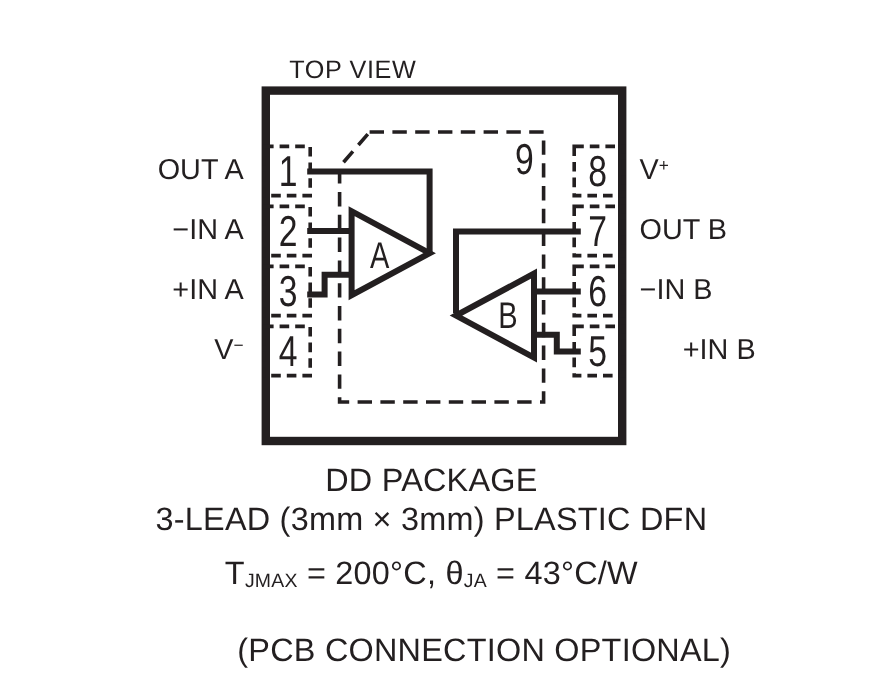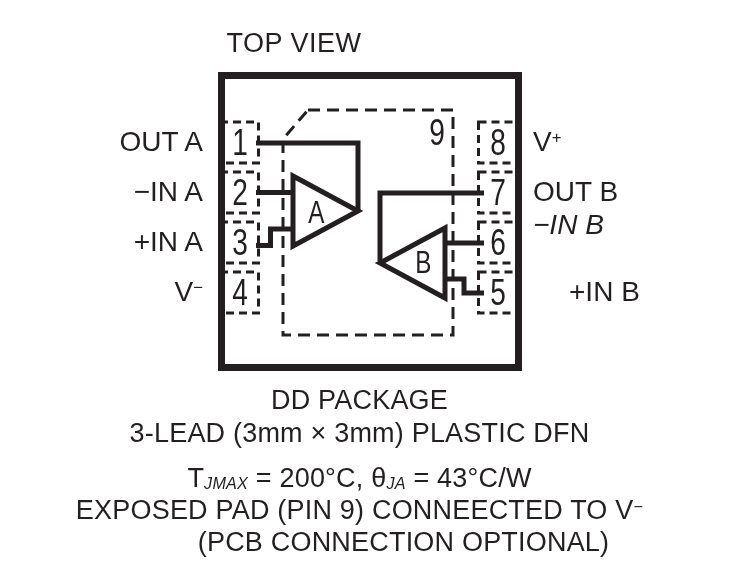--- a/index.html
+++ b/index.html
@@ -9,23 +9,23 @@
     height: 572px;
     background: #ffffff;
     color: #231f20;
     font-family: "Liberation Sans", sans-serif;
     overflow: hidden;
   }
   .abs { position: absolute; }
   svg.layer { position: absolute; left: 0; top: 0; }
 
   .title-line {
-    left: 0; top: 28px; width: 588px;
+    left: 0; top: 44px; width: 588px;
     text-align: center;
-    font-size: 27px; line-height: 30px;
+    font-size: 21px; line-height: 30px;
     letter-spacing: 0.5px;
     white-space: nowrap;
   }
 
   .pin-num-box {
     display: flex; align-items: center; justify-content: center;
     height: 41px;
   }
   .num {
     font-size: 36px;
@@ -36,36 +36,36 @@
     display: flex; align-items: center; justify-content: center;
     width: 28px; height: 28px;
   }
   .amp {
     font-size: 31px;
     transform: scaleX(0.78);
     transform-origin: center;
   }
 
   .pin-label {
-    font-size: 28px; line-height: 28px;
+    font-size: 24px; line-height: 28px;
     white-space: nowrap;
   }
   .pl-left  { right: 537px; text-align: right; }
   .pl-right { left: 533px;  text-align: left;  }
 
   .caption {
     left: 0; width: 719px;
     text-align: center;
     font-size: 27px; line-height: 30px;
     letter-spacing: 0.2px;
     white-space: nowrap;
   }
 
   sup.sc { font-size: 0.6em; vertical-align: 0.45em; line-height: 0; }
-  sub.sc { font-size: 0.6em; vertical-align: -0.12em; line-height: 0; font-style: italic; }
+  sub.sc { font-size: 0.6em; vertical-align: -0.12em; line-height: 0; }
 </style>
 </head>
 <body>
 
 <div class="canvas">
 
   <svg class="layer" width="740" height="572" viewBox="0 0 740 572">
 
     <polygon points="308,110 453,110 453,335 283,335 283,139" fill="none" stroke="#231f20" stroke-width="3" stroke-dasharray="12 7"></polygon>
 
@@ -131,26 +131,23 @@
     <span class="amp">B</span>
   </div>
 
   <div class="abs pin-label pl-left" style="top:128px;"><span>OUT A</span><sup class="sc"></sup></div>
   <div class="abs pin-label pl-left" style="top:178px;"><span>−IN A</span><sup class="sc"></sup></div>
   <div class="abs pin-label pl-left" style="top:228px;margin-left:48px;"><span>+IN A</span><sup class="sc"></sup></div>
   <div class="abs pin-label pl-left" style="top:278px;"><span>V</span><sup class="sc">−</sup></div>
 
   <div class="abs pin-label pl-right" style="top:128px;"><span>V</span><sup class="sc">+</sup></div>
   <div class="abs pin-label pl-right" style="top:178px;text-align:center;"><span>OUT B</span><sup class="sc"></sup></div>
-  <div class="abs pin-label pl-right" style="top:211px;font-style:italic;"><span>−IN B</span><sup class="sc"></sup></div>
+  <div class="abs pin-label pl-right" style="top:228px;"><span>−IN B</span><sup class="sc"></sup></div>
   <div class="abs pin-label pl-right" style="top:278px;margin-left:36px;"><span>+IN B</span><sup class="sc"></sup></div>
 
   <div class="abs caption" style="top:385px;">DD PACKAGE</div>
   <div class="abs caption" style="top:418px;">3-LEAD (3mm × 3mm) PLASTIC DFN</div>
   <div class="abs caption" style="top:463px;">
     <span>T</span><sub class="sc">JMAX</sub><span> = 200°C, θ</span><sub class="sc">JA</sub><span> = 43°C/W</span>
   </div>
-  <div class="abs caption" style="top:495px;">
-    <span>EXPOSED PAD (PIN 9) CONNEECTED TO V</span><sup class="sc">−</sup>
-  </div>
   <div class="abs caption" style="top:527px;padding-left:44px;">(PCB CONNECTION OPTIONAL)</div>
 
 </div>
 
 </body></html>

